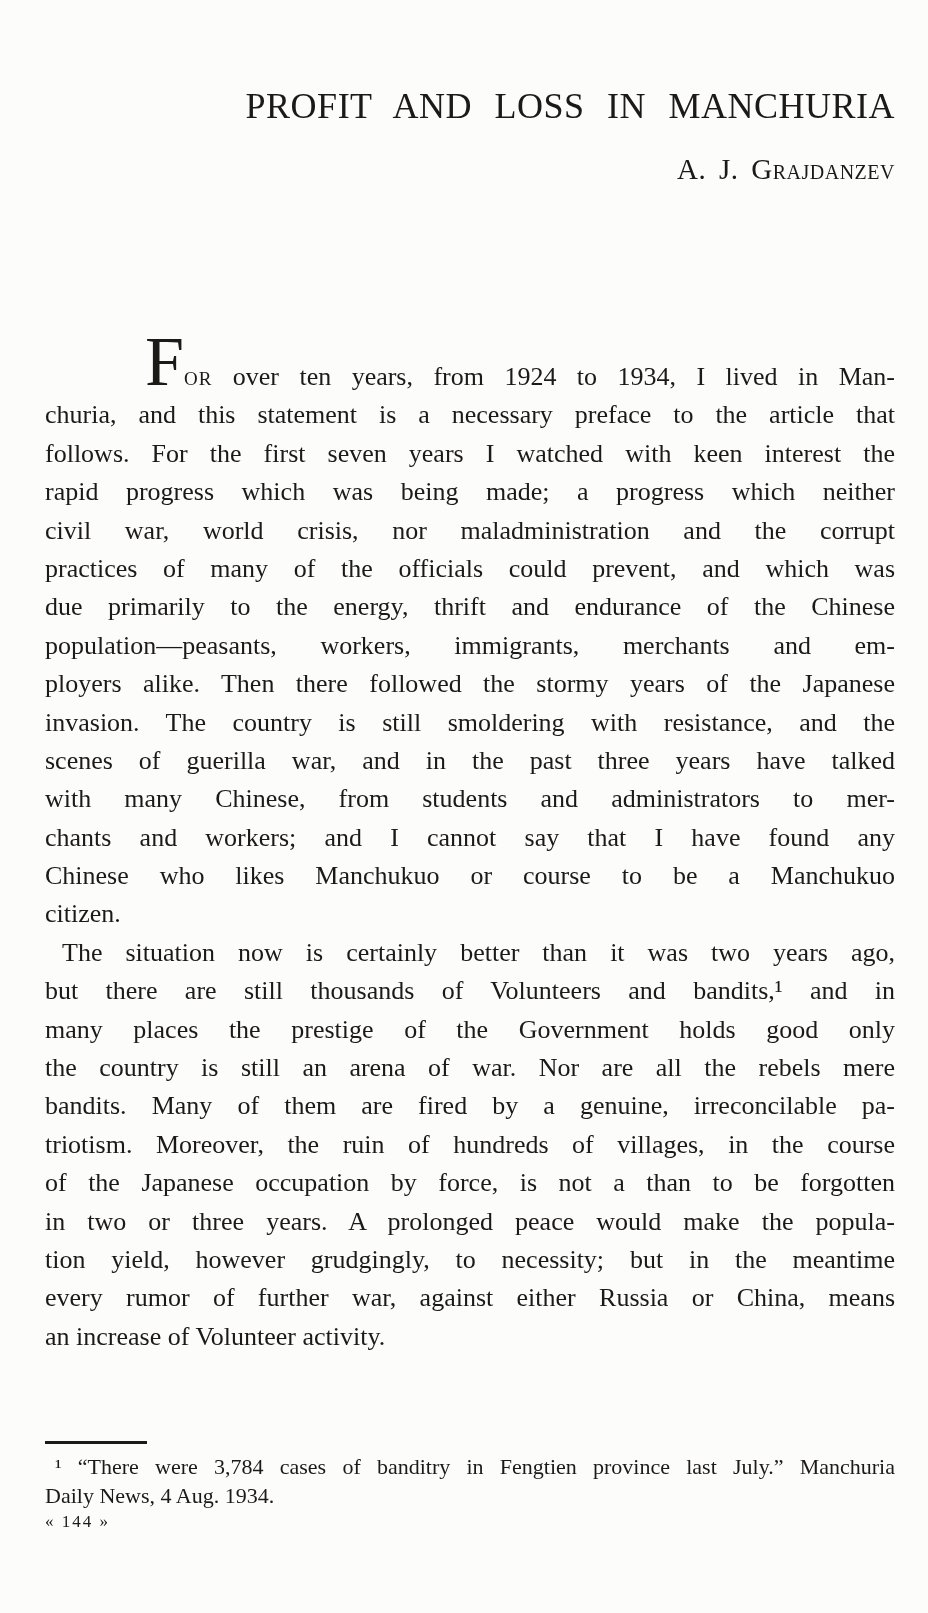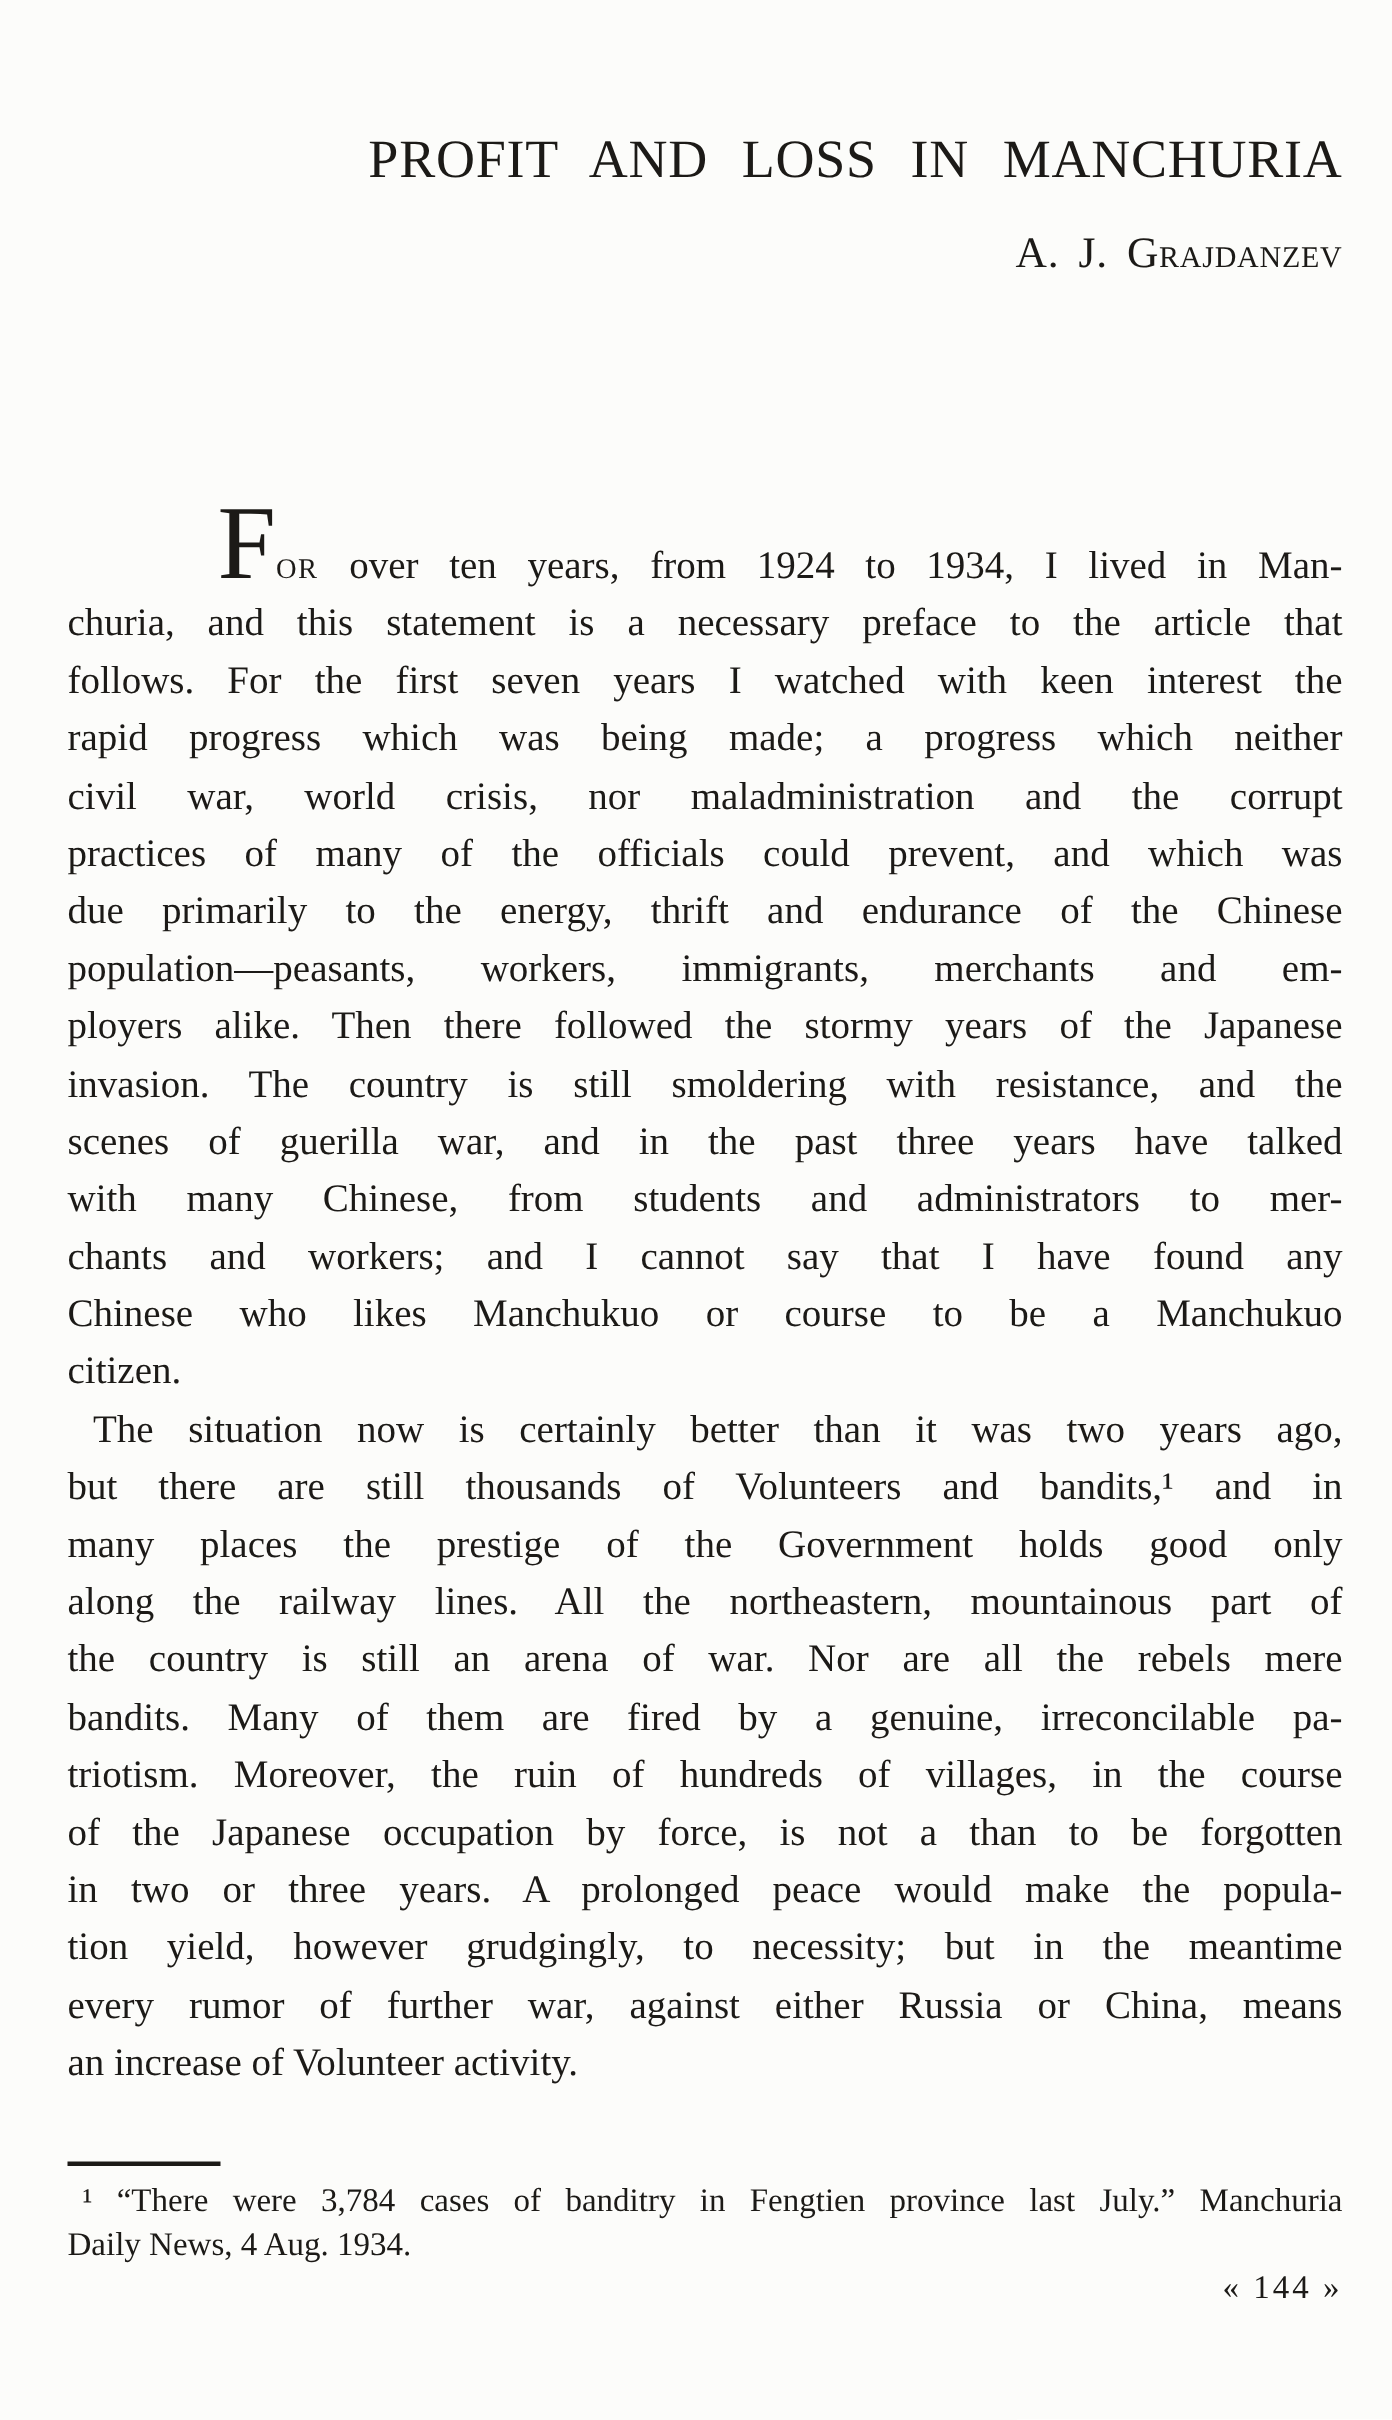--- a/index.html
+++ b/index.html
@@ -84,22 +84,22 @@
     line-height: 29px;
   }
   .footnote .line { height: 29px; }
   .footnote .fn-line1 { text-indent: 10px; }
   .italic { }
   .page-number {
     position: absolute;
     left: 45px;
     top: 1512px;
     width: 850px;
-    text-align: right;
-    font-size: 22px;
+    text-align: left;
+    font-size: 17px;
     letter-spacing: 2px;
   }
 </style>
 </head>
 <body>
 
 <div class="page">
 
   <h1 class="title">PROFIT AND LOSS IN MANCHURIA</h1>
 
@@ -120,21 +120,20 @@
         <div class="line">scenes of guerilla war, and in the past three years have talked</div>
         <div class="line">with many Chinese, from students and administrators to mer-</div>
         <div class="line">chants and workers; and I cannot say that I have found any</div>
         <div class="line">Chinese who likes Manchukuo or course to be a Manchukuo</div>
         <div class="line last">citizen.</div>
       </div>
     <div>
         <div class="line indent">The situation now is certainly better than it was two years ago,</div>
         <div class="line">but there are still thousands of Volunteers and bandits,¹ and in</div>
         <div class="line">many places the prestige of the Government holds good only</div>
-        <div class="line">along the railway lines. All the northeastern, mountainous part of</div>
         <div class="line">the country is still an arena of war. Nor are all the rebels mere</div>
         <div class="line">bandits. Many of them are fired by a genuine, irreconcilable pa-</div>
         <div class="line">triotism. Moreover, the ruin of hundreds of villages, in the course</div>
         <div class="line">of the Japanese occupation by force, is not a than to be forgotten</div>
         <div class="line">in two or three years. A prolonged peace would make the popula-</div>
         <div class="line">tion yield, however grudgingly, to necessity; but in the meantime</div>
         <div class="line">every rumor of further war, against either Russia or China, means</div>
         <div class="line last">an increase of Volunteer activity.</div>
       </div>
   </div>

